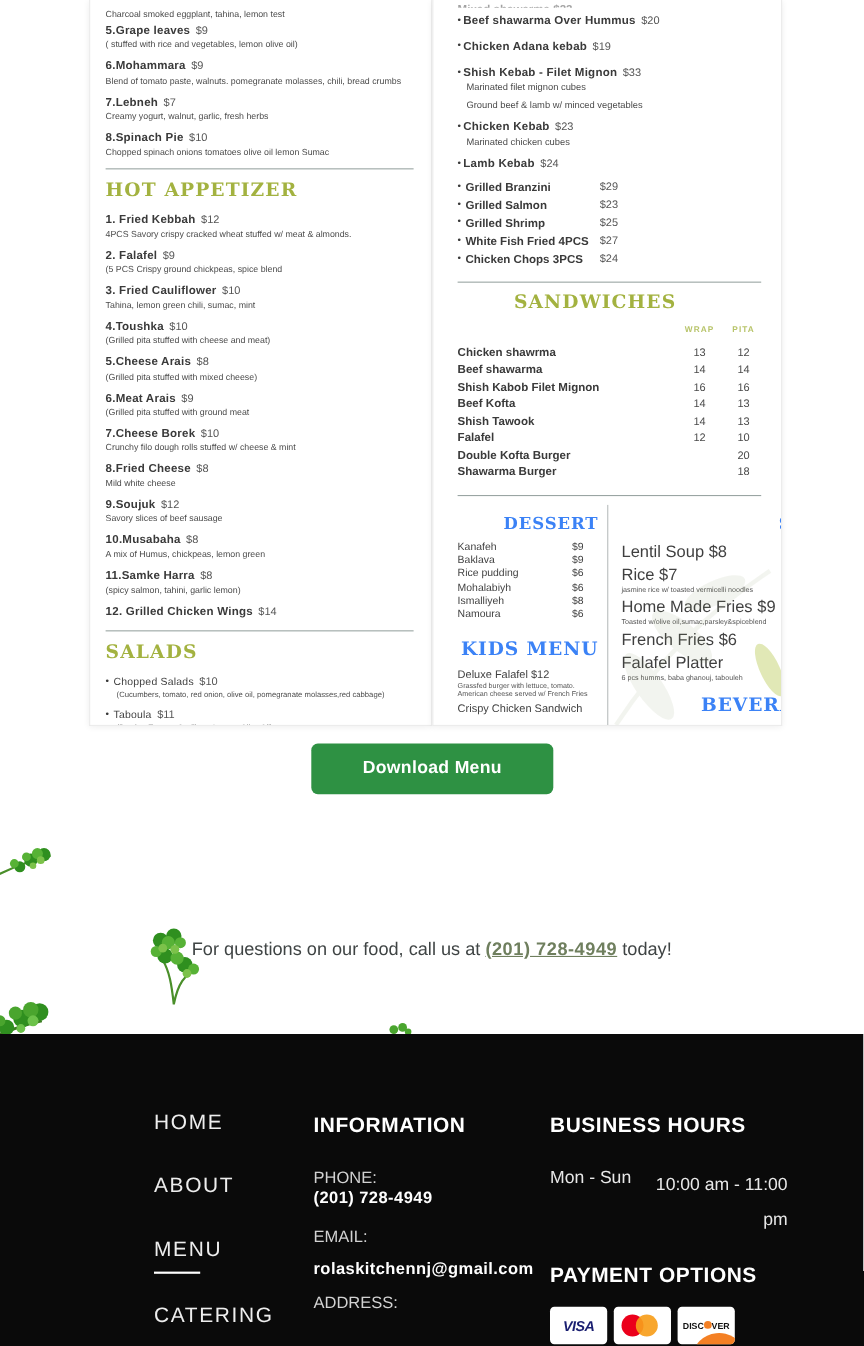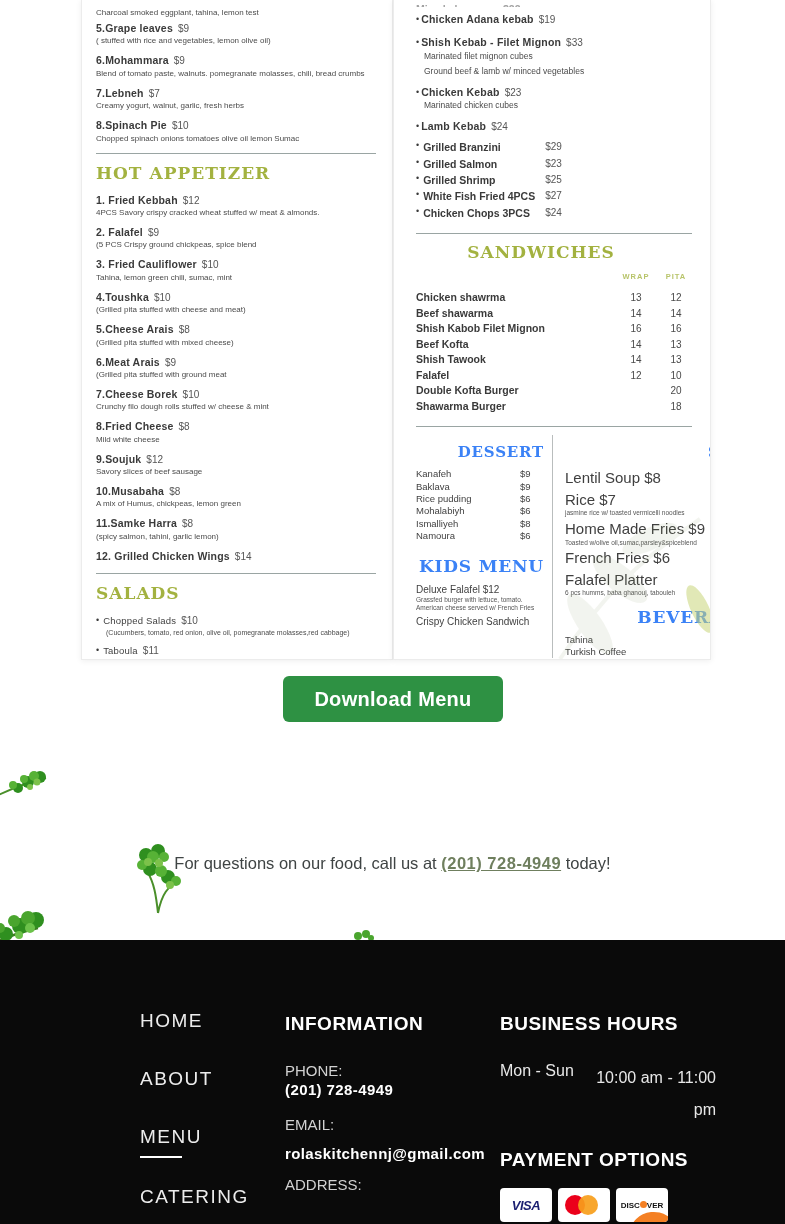--- a/index.html
+++ b/index.html
@@ -63,21 +63,21 @@
   .side-price { color:#424242; }
   .tiny-desc { font-size:6.5px; color:#555; line-height:1.2; }
   .kid-item { margin-bottom:3px; }
   .kid-item .side-head { font-size:10px; }
 
   .watermark { position:absolute; bottom:0; right:0; pointer-events:none; }
 
   
   .dl-btn { position:absolute; left:283px; top:676px; width:220px; height:46px;
     background:#2e9143; border:none; border-radius:6px; color:#fff; font-weight:bold;
-    font-size:20px; letter-spacing:.3px; cursor:pointer; font-family:"Liberation Sans",sans-serif; }
+    font-size:16px; letter-spacing:.3px; cursor:pointer; font-family:"Liberation Sans",sans-serif; }
 
   
   .callout { position:absolute; top:854px; left:0; width:785px; text-align:center;
     font-size:16.5px; color:#3f4444; }
   .callout a { color:#6f7f5e; font-weight:bold; text-decoration:underline; letter-spacing:.5px; }
 
   .sprig { position:absolute; pointer-events:none; }
 
   
   .footer { position:absolute; top:940px; left:0; width:785px; height:284px; background:#0a0a0a; }
@@ -194,20 +194,23 @@
           <div class="mi-desc">(Parsley, Tomato, Scallions, Lemon, Olive Oil)</div>
         </div>
       </div>
 
   </div>
 
   <div class="menu-page page-right">
     <div class="top-partial">Mixed shawarma $22</div>
     <div class="entrees">
         <div class="mi">
+          <div class="mi-head"><span class="mi-bullet">•</span><span class="mi-name">Beef shawarma Over Hummus</span><span class="mi-price">$20</span></div>
+        </div>
+        <div class="mi">
           <div class="mi-head"><span class="mi-bullet">•</span><span class="mi-name">Chicken Adana kebab</span><span class="mi-price">$19</span></div>
         </div>
         <div class="mi">
           <div class="mi-head"><span class="mi-bullet">•</span><span class="mi-name">Shish Kebab - Filet Mignon</span><span class="mi-price">$33</span></div>
           <div class="mi-desc">Marinated filet mignon cubes</div>
         </div>
         <div class="mi">
           <div class="mi-desc">Ground beef &amp; lamb w/ minced vegetables</div>
         </div>
         <div class="mi">

